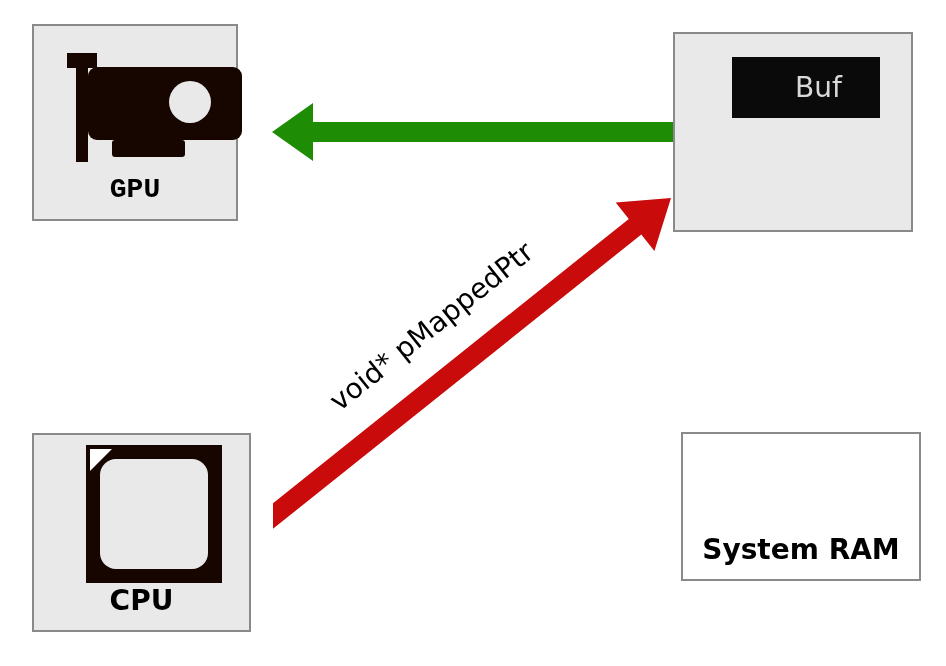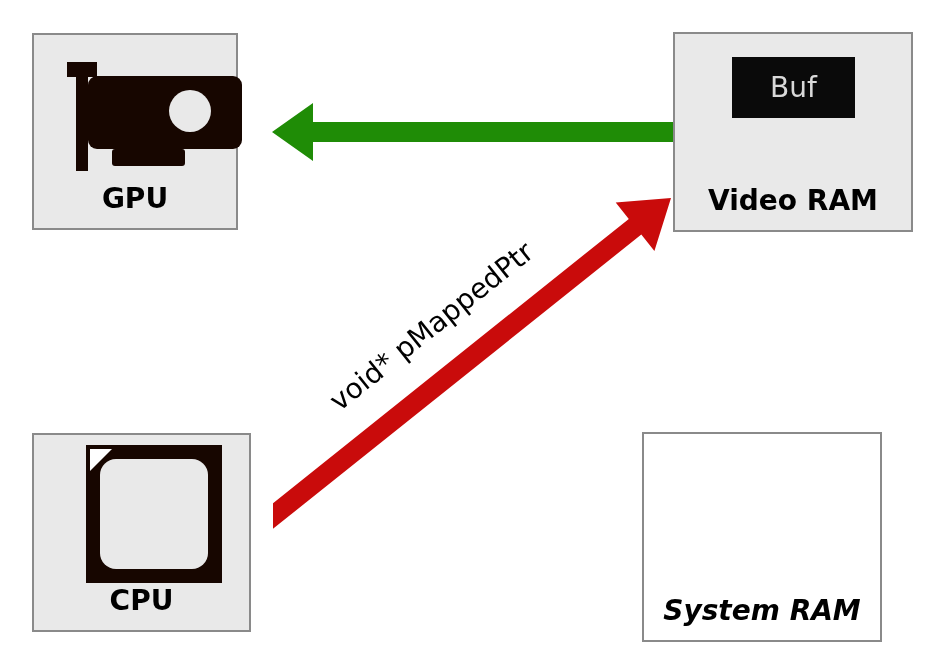--- a/index.html
+++ b/index.html
@@ -17,24 +17,24 @@
   }
   .node-box {
     position: absolute;
     background: #e9e9e9;
     border: 2px solid #8a8a8a;
     box-sizing: border-box;
   }
   .node-box.white {
     background: #ffffff;
   }
-  .box-gpu        { left: 32px;  top: 33px;  width: 206px; height: 197px; }
+  .box-gpu        { left: 32px;  top: 24px;  width: 206px; height: 197px; font-family: Liberation Mono, monospace; }
   .box-video-ram  { left: 673px; top: 32px;  width: 240px; height: 200px; }
   .box-cpu        { left: 32px;  top: 433px; width: 219px; height: 199px; }
-  .box-system-ram { left: 642px; top: 432px; width: 240px; height: 210px; font-style: italic; }
+  .box-system-ram { left: 681px; top: 432px; width: 240px; height: 149px; }
 
   .box-label {
     position: absolute;
     left: 0;
     right: 0;
     bottom: 13px;
     text-align: center;
     font-size: 28px;
     font-weight: bold;
     color: #000000;
@@ -51,20 +51,21 @@
     position: absolute;
     left: 57px;
     top: 23px;
     width: 123px;
     height: 61px;
     background: #0a0a0a;
     color: #d9d9d9;
     font-size: 28px;
     text-align: center;
     line-height: 61px;
+    padding-left: 25px;
   }
 
   .arrow-layer {
     position: absolute;
     left: 0;
     top: 0;
     width: 946px;
     height: 666px;
     pointer-events: none;
   }
@@ -99,21 +100,20 @@
       <rect x="45" y="87" width="73" height="17" rx="3" fill="#170600"></rect>
       <circle cx="123" cy="49" r="21" fill="#e9e9e9"></circle>
     </svg>
     <div class="box-label">GPU</div>
   </div>
 
   <div class="node-box box-video-ram">
     <div class="buffer-block">
       <span>Buf</span>
     </div>
-    <div class="box-label">Video RAM</div>
   </div>
 
   <div class="node-box box-cpu">
     <svg class="icon-svg cpu-icon" width="136" height="138" viewBox="0 0 136 138">
       <rect x="0" y="0" width="136" height="138" fill="#170600"></rect>
       <rect x="14" y="14" width="108" height="110" rx="16" fill="#e9e9e9"></rect>
       <polygon points="4,4 26,4 4,26" fill="#ffffff"></polygon>
     </svg>
     <div class="box-label">CPU</div>
   </div>

